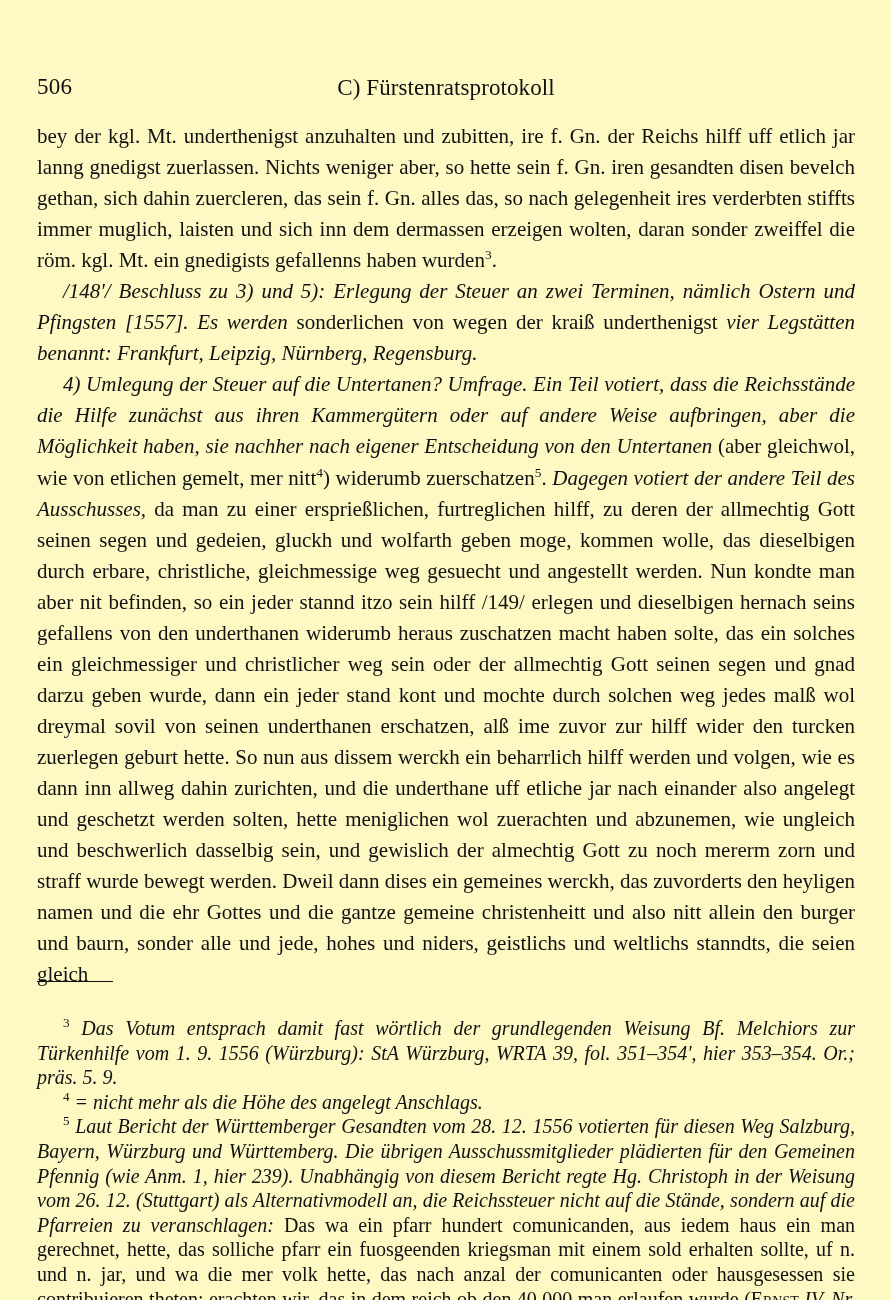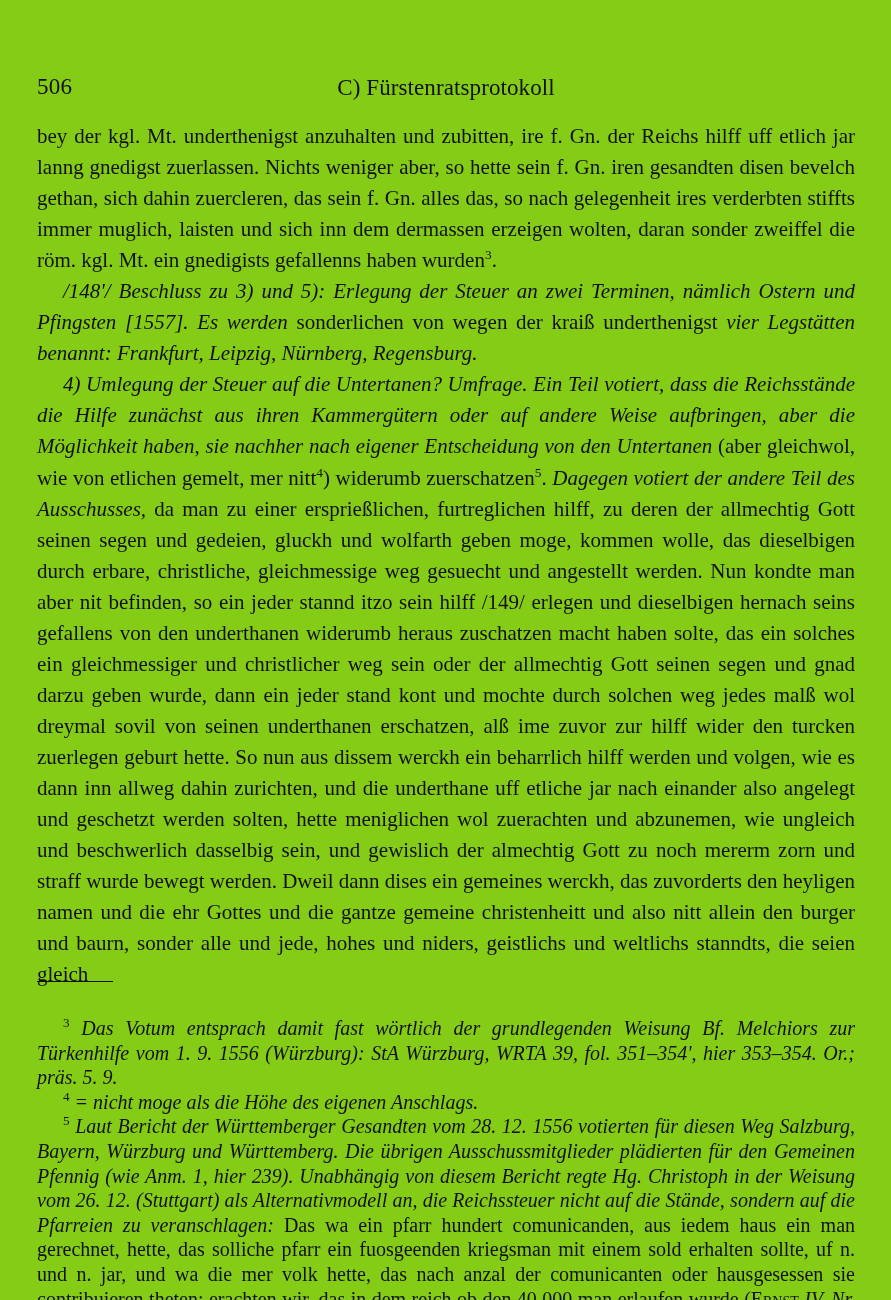--- a/index.html
+++ b/index.html
@@ -14,21 +14,21 @@
     font-family: "Liberation Serif", "DejaVu Serif", serif;
     color: #111111;
     overflow: hidden;
   }
 
   .page {
     position: absolute;
     left: 0; top: 0;
     width: 891px;
     height: 1300px;
-    background: #84cc16;
+    background: #fef9c3;
   }
 
   
   .runhead {
     position: absolute;
     left: 37px;
     top: 74px;
     width: 818px;
     height: 26px;
   }
@@ -136,19 +136,19 @@
     <p class="indent"><i>4) Umlegung der Steuer auf die Untertanen? Umfrage. Ein Teil votiert, dass die Reichsstände die Hilfe zunächst aus ihren Kammergütern oder auf andere Weise aufbringen, aber die Möglichkeit haben, sie nachher nach eigener Entscheidung von den Untertanen</i><span> (aber gleichwol, wie von etlichen gemelt, mer nitt</span><sup>4</sup><span>) widerumb zuerschatzen</span><sup>5</sup><span>. </span><i>Dagegen votiert der andere Teil des Ausschusses,</i><span> da man zu einer ersprießlichen, furtreglichen hilff, zu deren der allmechtig Gott seinen segen und gedeien, gluckh und wolfarth geben moge, kommen wolle, das dieselbigen durch erbare, christliche, gleichmessige weg gesuecht und angestellt werden. Nun kondte man aber nit befinden, so ein jeder stannd itzo sein hilff /149/ erlegen und dieselbigen hernach seins gefallens von den underthanen widerumb heraus zuschatzen macht haben solte, das ein solches ein gleichmessiger und christlicher weg sein oder der allmechtig Gott seinen segen und gnad darzu geben wurde, dann ein jeder stand kont und mochte durch solchen weg jedes malß wol dreymal sovil von seinen underthanen erschatzen, alß ime zuvor zur hilff wider den turcken zuerlegen geburt hette. So nun aus dissem werckh ein beharrlich hilff werden und volgen, wie es dann inn allweg dahin zurichten, und die underthane uff etliche jar nach einander also angelegt und geschetzt werden solten, hette meniglichen wol zuerachten und abzunemen, wie ungleich und beschwerlich dasselbig sein, und gewislich der almechtig Gott zu noch mererm zorn und straff wurde bewegt werden. Dweil dann dises ein gemeines werckh, das zuvorderts den heyligen namen und die ehr Gottes und die gantze gemeine christenheitt und also nitt allein den burger und baurn, sonder alle und jede, hohes und niders, geistlichs und weltlichs stanndts, die seien gleich</span></p>
 
   </div>
 
   <div class="fn-rule"></div>
 
   <div class="footnotes">
 
     <p><sup>3</sup> <i>Das Votum entsprach damit fast wörtlich der grundlegenden Weisung Bf. Melchiors zur Türkenhilfe vom 1. 9. 1556 (Würzburg): StA Würzburg, WRTA 39, fol. 351–354', hier 353–354. Or.; präs. 5. 9.</i></p>
 
-    <p><sup>4</sup> <i>= nicht moge als die Höhe des eigenen Anschlags.</i></p>
+    <p><sup>4</sup> <i>= nicht mehr als die Höhe des angelegt Anschlags.</i></p>
 
     <p><sup>5</sup> <i>Laut Bericht der Württemberger Gesandten vom 28. 12. 1556 votierten für diesen Weg Salzburg, Bayern, Würzburg und Württemberg. Die übrigen Ausschussmitglieder plädierten für den Gemeinen Pfennig (wie Anm. 1, hier 239). Unabhängig von diesem Bericht regte Hg. Christoph in der Weisung vom 26. 12. (Stuttgart) als Alternativmodell an, die Reichssteuer nicht auf die Stände, sondern auf die Pfarreien zu veranschlagen:</i><span class="rm"> Das wa ein pfarr hundert comunicanden, aus iedem haus ein man gerechnet, hette, das solliche pfarr ein fuosgeenden kriegsman mit einem sold erhalten sollte, uf n. und n. jar, und wa die mer volk hette, das nach anzal der comunicanten oder hausgesessen sie contribuieren theten; erachten wir, das in dem reich ob den 40 000 man erlaufen wurde (</span><span class="smallcaps">Ernst</span><i> IV, Nr. 192 S. 231, Anm. 1). Der Vorschlag kam im FR nicht zur Sprache.</i></p>
 
   </div>
 
 </div>
 
 </body></html>

